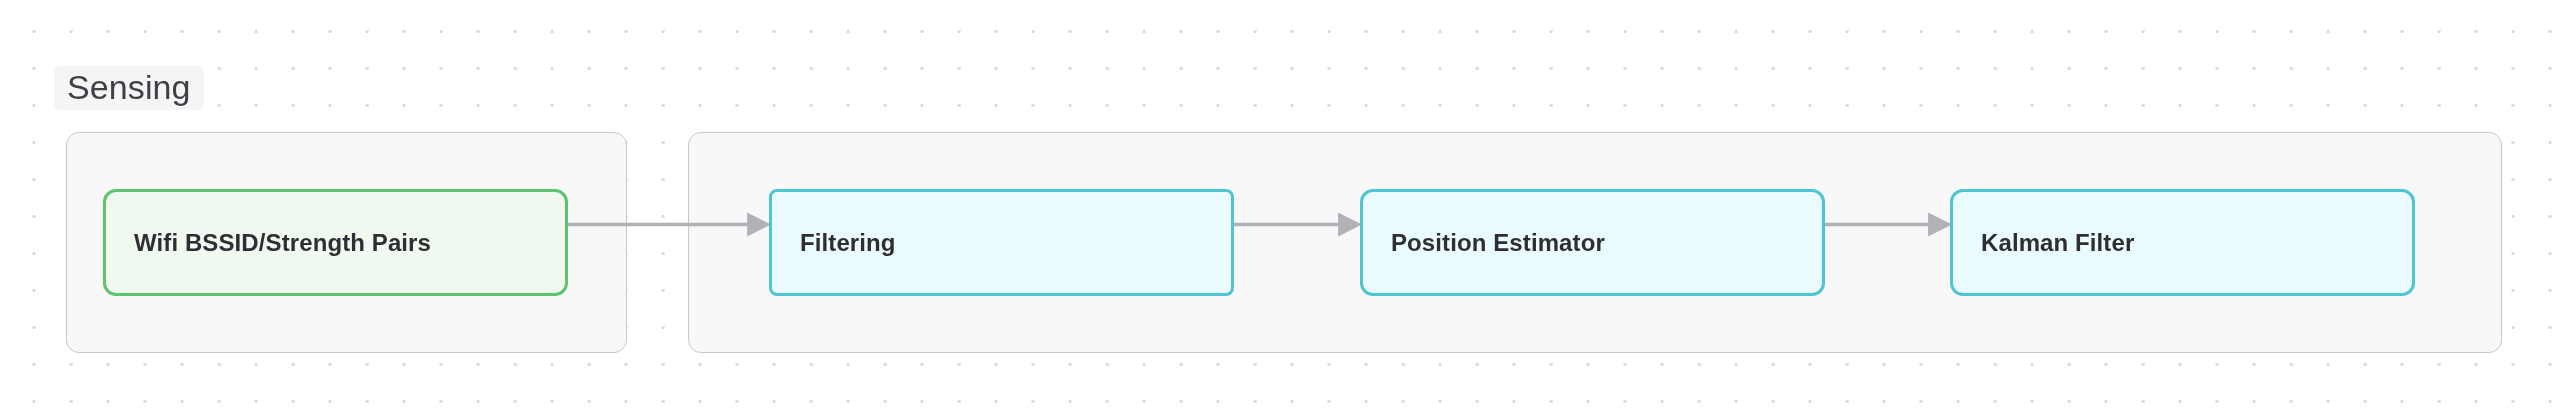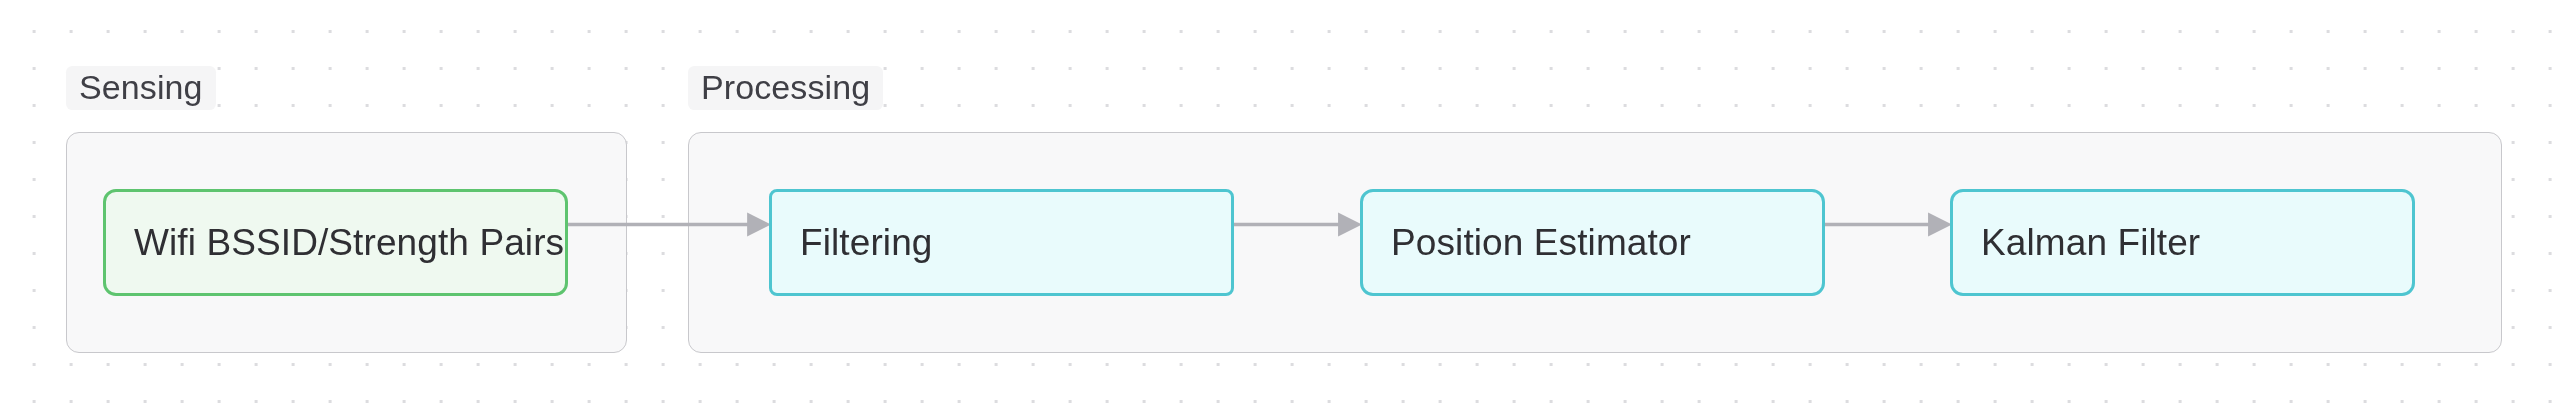--- a/index.html
+++ b/index.html
@@ -52,22 +52,22 @@
     box-sizing: border-box;
     border-radius: 13px;
     border: 3.7px solid #4ec5d0;
     background: #e9fbfc;
     display: flex;
     align-items: center;
     padding-left: 28px;
   }
   .node .node-label {
     color: #2f2f33;
-    font-size: 37px;
-    font-weight: 400;
+    font-size: 24px;
+    font-weight: 700;
     line-height: 1;
     white-space: nowrap;
     letter-spacing: 0.1px;
   }
   .node.green {
     border-color: #5ec46f;
     background: #eff9f0;
   }
 
   
@@ -79,25 +79,22 @@
   }
 </style>
 </head>
 <body>
 
 <div id="canvas">
 
   <div class="group" id="group-sensing" style="left: 66px; top: 132px; width: 561px; height: 221px; background: rgb(248, 248, 249); border-color: rgb(200, 200, 204);"></div>
   <div class="group" id="group-processing" style="left: 688px; top: 132px; width: 1814px; height: 221px; background: rgb(248, 248, 249); border-color: rgb(200, 200, 204);"></div>
 
-  <div class="group-label" id="label-sensing" style="left: 66px; top: 66px;">
+  <div class="group-label" id="label-sensing" style="left: 54px; top: 66px;">
     <span>Sensing</span>
-  </div>
-  <div class="group-label" id="label-processing" style="left: 688px; top: 66px;">
-    <span>Processing</span>
   </div>
 
   <svg class="edge" id="edge-0" width="203" height="37" viewBox="0 0 221 40" style="left: 568px; top: 206px; width: 203px;">
       <line x1="0" y1="20" x2="197" y2="20" stroke="#b1b1b7" stroke-width="4"></line>
       <polygon points="195,7 221,20 195,33" fill="#b1b1b7"></polygon>
     </svg>
   <svg class="edge" id="edge-1" width="128" height="37" viewBox="0 0 139 40" style="left: 1234px; top: 206px; width: 128px;">
       <line x1="0" y1="20" x2="115" y2="20" stroke="#b1b1b7" stroke-width="4"></line>
       <polygon points="113,7 139,20 113,33" fill="#b1b1b7"></polygon>
     </svg>

